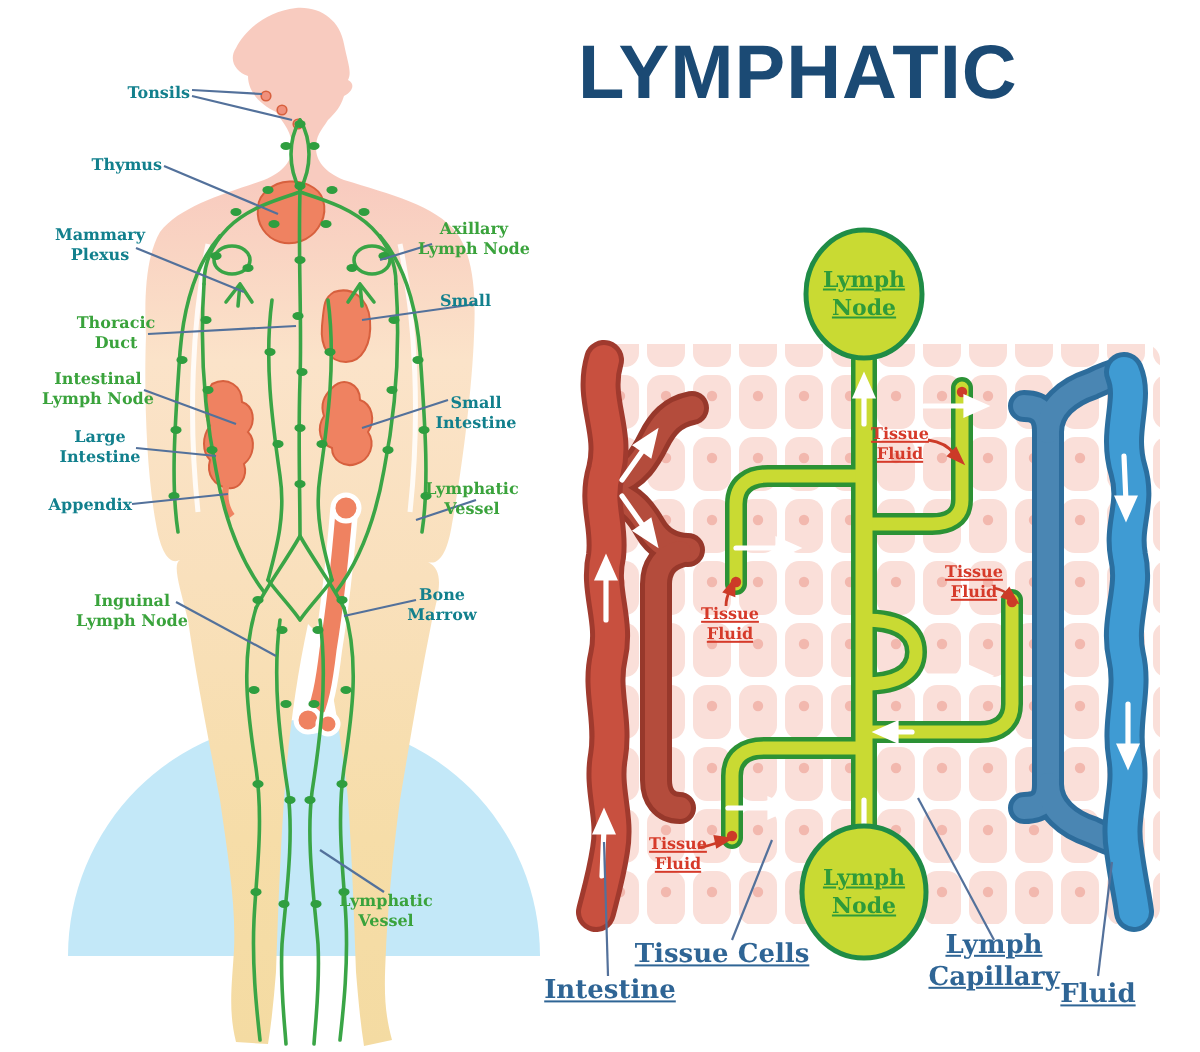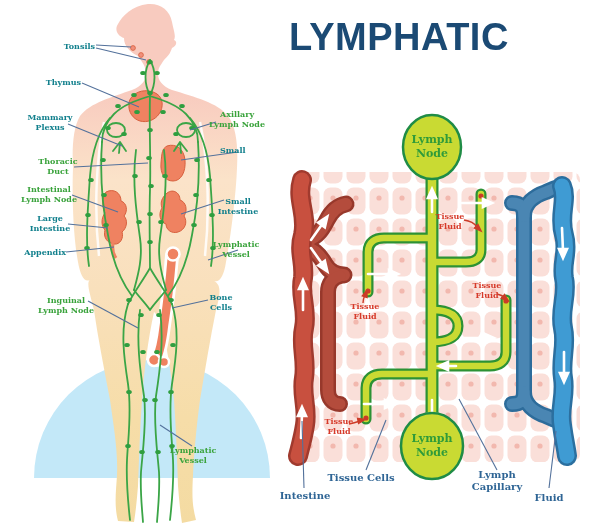--- a/index.html
+++ b/index.html
@@ -6,25 +6,25 @@
   #app{position:relative;width:600px;height:526px;background:#ffffff;overflow:hidden;
        font-family:"DejaVu Serif",serif;}
   #scene{position:absolute;left:0;top:0;}
   .lbl{position:absolute;font-family:"DejaVu Serif",serif;font-weight:bold;font-size:8px;
        line-height:1.2;white-space:pre-line;}
   .teal{color:#12808d}
   .green{color:#3aa33c}
   .blue{color:#2f6595}
   .red{color:#d63a2a}
   .nodetxt{color:#2f9b3a;font-size:11px;line-height:1.25;}
-  .ctr{transform:translate(-50%,-50%);text-align:center;}
+  .ctr{transform:translate(-50%,-50%);text-align:center;text-decoration:underline;}
   .ca{transform:translate(-50%,0);text-align:center;}
   .ra{transform:translate(-100%,0);}
   .la{text-align:left;}
-  .bigsize{font-size:10px;}
+  .bigsize{font-size:13px;}
   .title-line{position:absolute;left:289px;font-family:"Liberation Sans",sans-serif;
        font-weight:bold;color:#1b4a74;font-size:38px;letter-spacing:0.5px;line-height:1;}
 </style>
 </head>
 <body>
 
 <div id="app">
 
   <svg id="scene" width="600" height="526" viewBox="0 0 600 526">
     <defs>
@@ -343,21 +343,21 @@
   <div class="lbl green ca" style="left:66px;top:296px">Inguinal
 Lymph Node</div>
   <div class="lbl green ca" style="left:237px;top:110px">Axillary
 Lymph Node</div>
   <div class="lbl teal la" style="left:220px;top:146px">Small</div>
   <div class="lbl teal ca" style="left:238px;top:197px">Small
 Intestine</div>
   <div class="lbl green ca" style="left:236px;top:240px">Lymphatic
 Vessel</div>
   <div class="lbl teal ca" style="left:221px;top:293px">Bone
-Cells</div>
+Marrow</div>
   <div class="lbl green ca" style="left:193px;top:446px">Lymphatic
 Vessel</div>
 
   <div class="lbl nodetxt ctr" style="left:432px;top:147px">Lymph
 Node</div>
   <div class="lbl nodetxt ctr" style="left:432px;top:446px">Lymph
 Node</div>
   <div class="lbl red ctr" style="left:450px;top:222px">Tissue
 Fluid</div>
   <div class="lbl red ctr" style="left:487px;top:291px">Tissue

